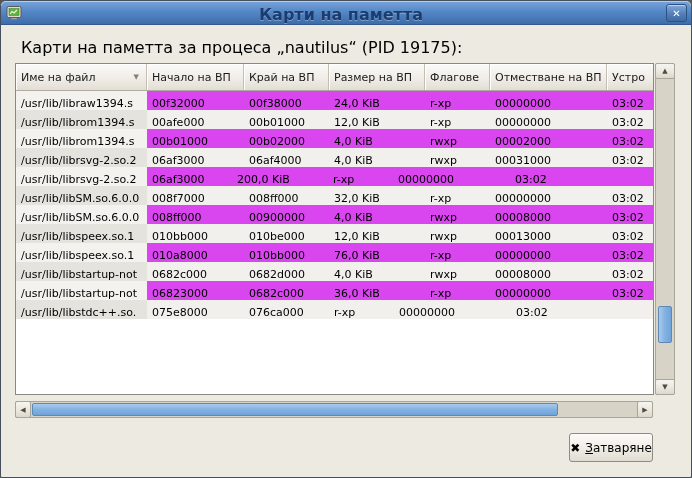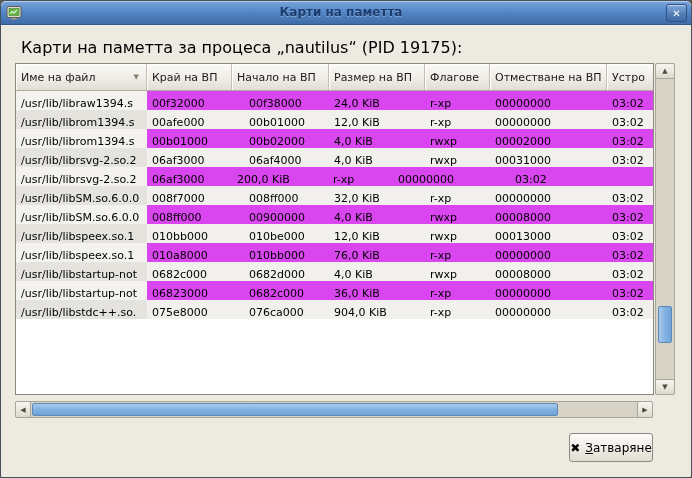--- a/index.html
+++ b/index.html
@@ -17,21 +17,21 @@
   
   .titlebar {
     position:absolute; top:0; left:0; right:0; height:24px;
     background:linear-gradient(180deg,#7AA4DB 0%,#5588C7 45%,#3E6CA9 100%);
     border-bottom:1px solid #32598E;
     border-radius:5px 5px 0 0;
     box-shadow:inset 0 1px 0 rgba(255,255,255,.45);
   }
   .titlebar .title {
     position:absolute; left:0; right:10px; top:4px; text-align:center;
-    font-size:12px; font-weight:bold; color:#1B3C6F;
+    font-size:16px; font-weight:bold; color:#1B3C6F;
     text-shadow:0 1px 0 rgba(255,255,255,.3);
   }
   .win-icon { position:absolute; left:5px; top:4px; width:16px; height:16px; }
   .tb-close {
     position:absolute; right:4px; top:3px; width:21px; height:18px;
     background:linear-gradient(180deg,#84A9DB 0%,#547FB8 55%,#3F6BA4 100%);
     border:1px solid #2C5183; border-radius:3px;
     box-shadow:inset 0 1px 0 rgba(255,255,255,.5);
     color:#FFFFFF; font-size:10px; font-weight:bold;
     text-align:center; line-height:17px; cursor:default;
@@ -135,22 +135,22 @@
     </span>
     <span class="title">Карти на паметта</span>
     <span class="tb-close"><span>✕</span></span>
   </div>
 
   <div class="desc">Карти на паметта за процеса „nautilus“ (PID 19175):</div>
 
   <div class="table-frame">
     <div class="thead" id="thead">
         <div class="hcell c0"><span>Име на файл</span><span class="sort-arrow">▼</span></div>
+        <div class="hcell c1"><span>Начало на ВП</span></div>
         <div class="hcell c2"><span>Край на ВП</span></div>
-        <div class="hcell c1"><span>Начало на ВП</span></div>
         <div class="hcell c3"><span>Размер на ВП</span></div>
         <div class="hcell c4"><span>Флагове</span></div>
         <div class="hcell c5"><span>Отместване на ВП</span></div>
         <div class="hcell c6"><span>Устро</span></div>
       </div>
     <div id="tbody">
         <div class="row even">
           <div class="cell c0">/usr/lib/libraw1394.s</div>
           <div class="cell c1">00f32000</div>
           <div class="cell c2">00f38000</div>
@@ -245,21 +245,20 @@
           <div class="cell c2">0682c000</div>
           <div class="cell c3">36,0 KiB</div>
           <div class="cell c4">r-xp</div>
           <div class="cell c5">00000000</div>
           <div class="cell c6">03:02</div>
         </div>
         <div class="row odd">
           <div class="cell c0">/usr/lib/libstdc++.so.</div>
           <div class="cell c1">075e8000</div>
           <div class="cell c2">076ca000</div>
-          <div class="cell c3">904,0 KiB</div>
           <div class="cell c4">r-xp</div>
           <div class="cell c5">00000000</div>
           <div class="cell c6">03:02</div>
         </div>
       </div>
   </div>
 
   <div class="vscroll">
     <div class="sb-btn vs-up">
         <span class="g">▲</span>

